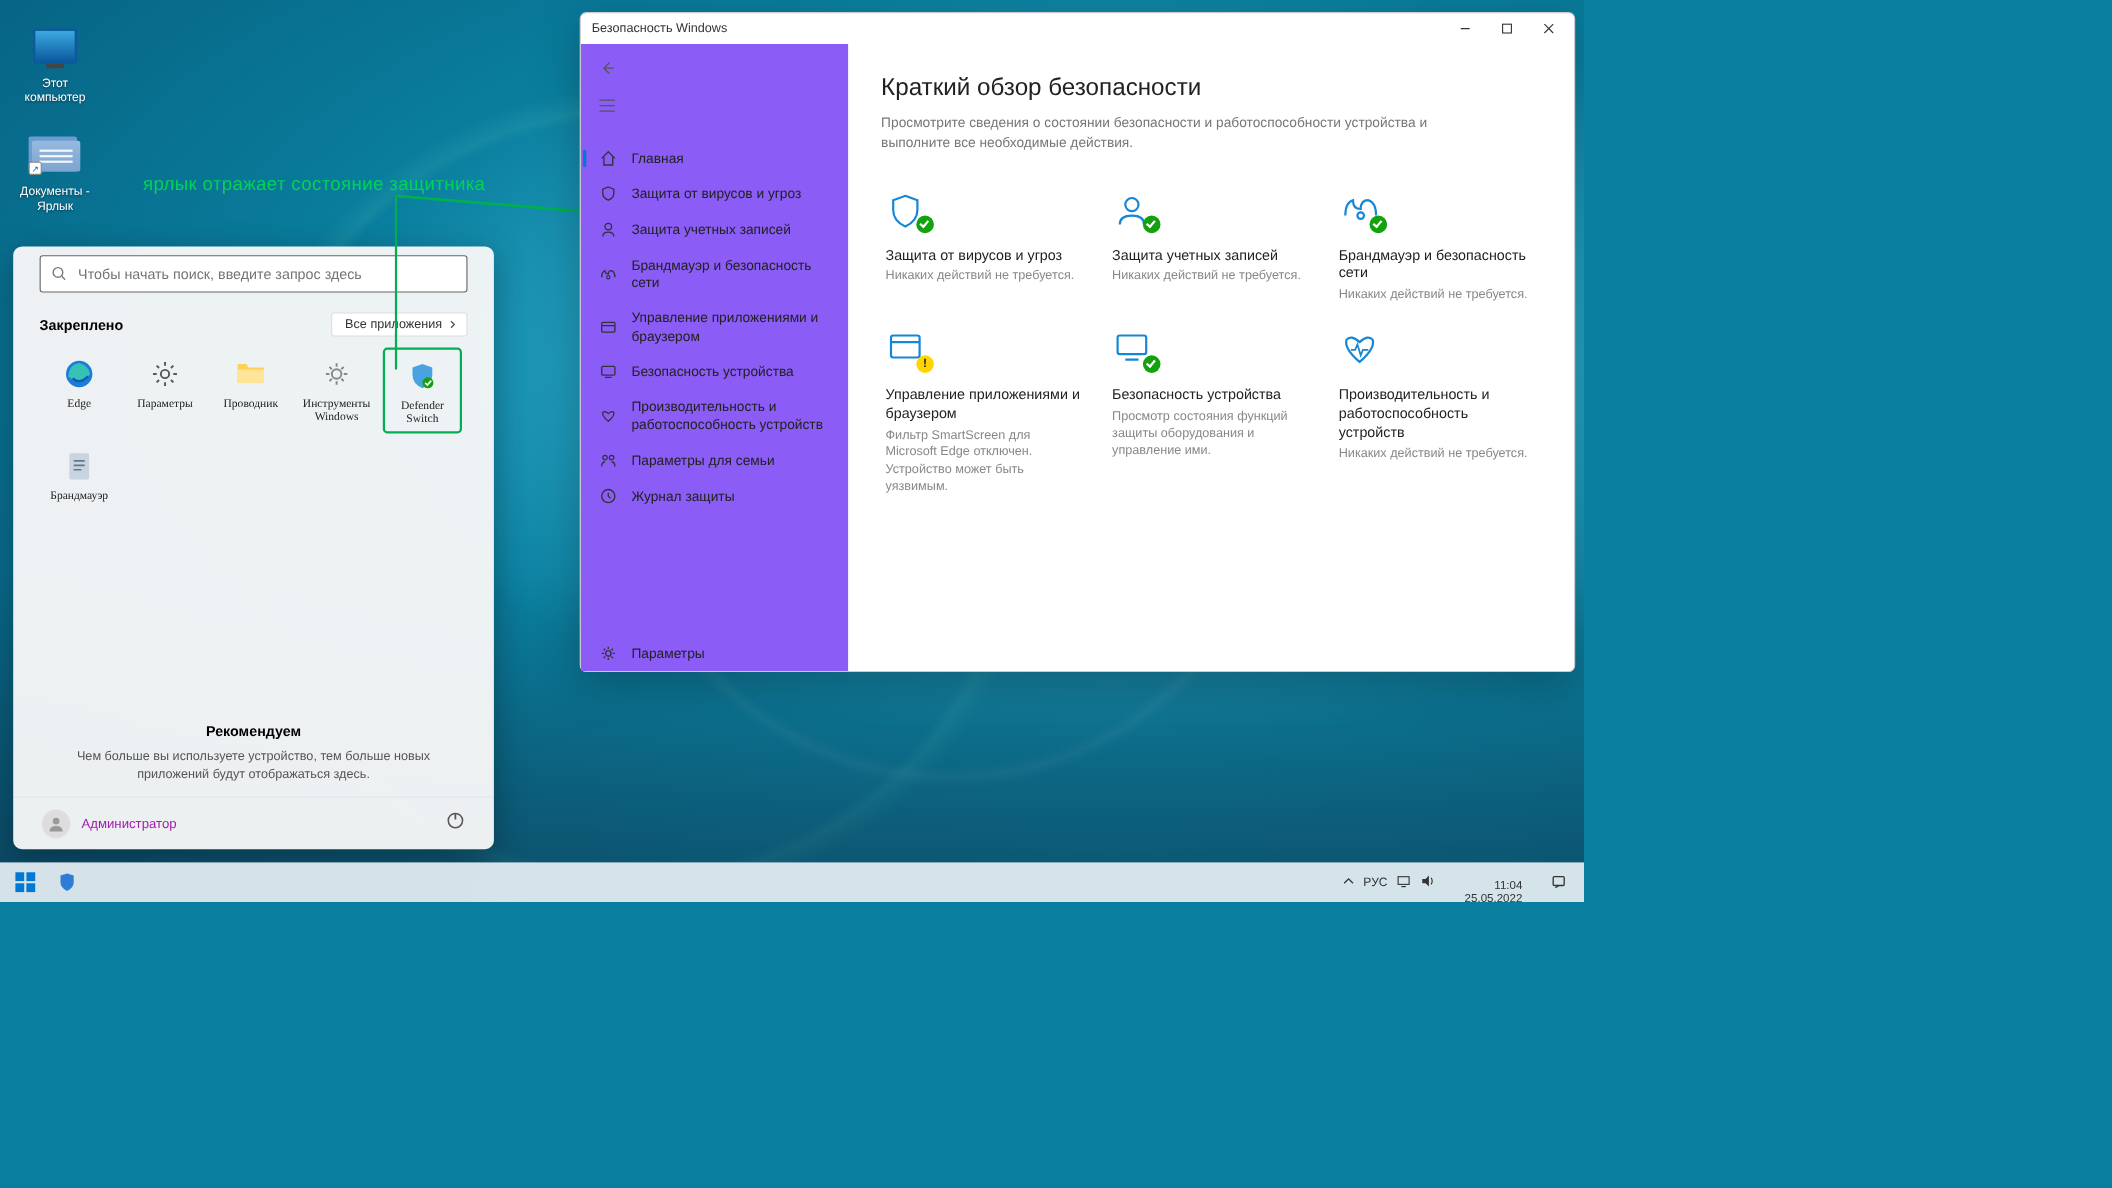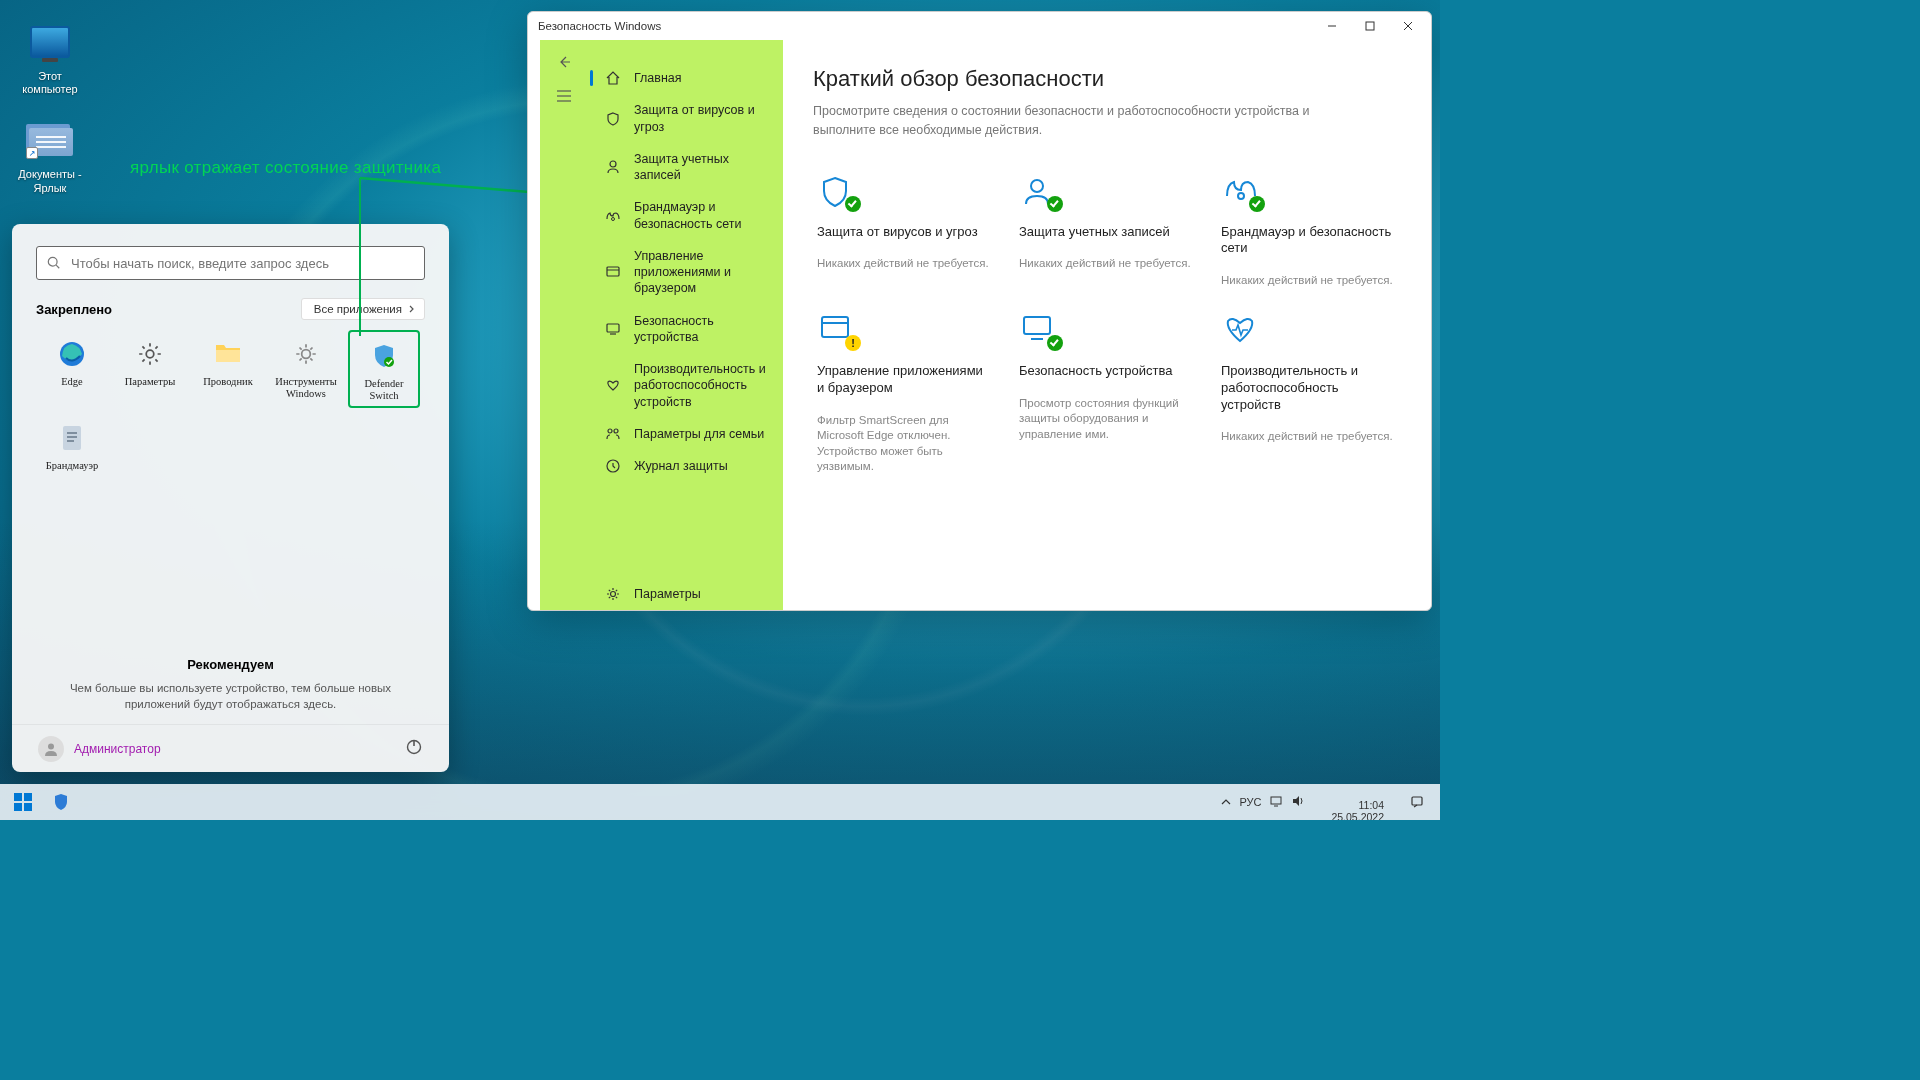--- a/index.html
+++ b/index.html
@@ -29,21 +29,21 @@
 .folder-front { position:absolute; top:7px; left:3px; width:44px; height:28px; background:linear-gradient(#97b9de,#7ca5d0); border-radius:2px; }
 .folder-lines { position:absolute; top:15px; left:10px; right:8px; }
 .folder-lines span { display:block; height:2px; background:#fff; margin-bottom:3px; opacity:.9; }
 .shortcut-arrow { position:absolute; bottom:0; left:0; width:12px; height:12px; background:#fff; border:1px solid #888; border-radius:2px; display:flex; align-items:center; justify-content:center; font-size:8px; color:#0066cc; }
 
 
 .annotation-text { position:absolute; left:130px; top:158px; color:#00d455; font-size:17px; letter-spacing:.3px; z-index:5; }
 .annotation-arrow { position:absolute; left:358px; top:176px; z-index:15; pointer-events:none; }
 
 
-.start-menu { position:absolute; left:12px; top:224px; width:437px; height:548px; background:rgba(247,247,247,0.96); border-radius:8px; box-shadow:0 8px 30px rgba(0,0,0,.3); padding:22px 24px 0; display:flex; flex-direction:column; z-index:8; }
+.start-menu { position:absolute; left:12px; top:224px; width:437px; height:548px; background:rgba(247,247,247,0.96); border-radius:8px; box-shadow:0 8px 30px rgba(0,0,0,.3); padding:8px 24px 0; display:flex; flex-direction:column; z-index:8; }
 .search-box { height:34px; border:1px solid #666; border-radius:3px; background:#fff; display:flex; align-items:center; padding:0 10px; gap:10px; }
 .search-box svg { flex:none; }
 .search-box input { border:none; outline:none; flex:1; font-size:13px; color:#666; background:transparent; }
 .pinned-header { display:flex; justify-content:space-between; align-items:center; margin-top:18px; margin-bottom:10px; }
 .pinned-header .title { font-size:13px; font-weight:700; }
 .allapps-btn { font-size:11.5px; color:#333; background:#fff; border:1px solid #ddd; border-radius:3px; padding:4px 8px 4px 12px; display:flex; align-items:center; gap:6px; cursor:pointer; }
 .pinned-grid { display:flex; gap:6px; flex-wrap:wrap; }
 .pin-item { width:72px; height:78px; display:flex; flex-direction:column; align-items:center; gap:6px; padding-top:4px; cursor:pointer; border-radius:4px;font-family:Liberation Serif, serif; }
 .pin-item.highlighted { border:2px solid #00b050; }
 .pin-icon { width:32px; height:32px; display:flex; align-items:center; justify-content:center; margin-top:4px; }
@@ -56,36 +56,36 @@
 .avatar { width:26px; height:26px; border-radius:50%; background:#ddd; display:flex; align-items:center; justify-content:center; }
 .user-name { font-size:12px; color:#a21caf; }
 .power-btn { cursor:pointer; }
 
 
 .sec-window { position:absolute; left:527px; top:11px; right:8px; height:600px; background:#fff; border:1px solid #ccc; border-radius:6px; box-shadow:0 10px 40px rgba(0,0,0,.25); display:flex; flex-direction:column; z-index:20; }
 .titlebar { height:28px; display:flex; align-items:center; padding:0 4px 0 10px; font-size:11.5px; color:#333; }
 .titlebar .spacer { flex:1; }
 .wbtn { width:38px; height:26px; display:flex; align-items:center; justify-content:center; cursor:pointer; }
 .sec-body { flex:1; display:flex; overflow:hidden; }
-.sec-nav { width:243px; background:#bef264; display:flex; padding-top:6px;margin-left:12px; }
+.sec-nav { width:243px; background:#8b5cf6; display:flex; flex-direction:column; padding-top:6px; }
 .nav-top { display:flex; flex-direction:column; gap:2px; padding:0 4px; }
 .back-btn, .burger-btn { width:40px; height:32px; display:flex; align-items:center; justify-content:center; cursor:pointer; color:#555; }
 .nav-items { margin-top:16px; flex:1; display:flex; flex-direction:column; }
 .nav-item { display:flex; align-items:center; gap:12px; padding:8px 10px 8px 16px; font-size:12.5px; color:#222; cursor:pointer; position:relative; line-height:1.3; }
 .nav-item.active::before { content:''; position:absolute; left:2px; top:8px; bottom:8px; width:3px; background:#0078d4; border-radius:2px; }
 .nav-item .nicon { width:18px; flex:none; display:flex; align-items:center; justify-content:center; color:#333; }
 .nav-spacer { flex:1; }
 .sec-main { flex:1; padding:26px 30px 10px; overflow:auto; }
 .sec-main h1 { font-size:22px; font-weight:400; color:#222; margin-bottom:10px; }
 .sec-sub { font-size:12.5px; color:#777; line-height:1.5; max-width:520px; margin-bottom:30px; }
 .cards { display:grid; grid-template-columns:repeat(3,1fr); gap:16px 18px; }
 .card { padding:4px; cursor:pointer; }
 .card-icon { width:40px; height:36px; margin-bottom:14px; position:relative; }
 .card-title { font-size:13px; color:#222; line-height:1.3; }
-.card-sub { font-size:11.5px; color:#888; margin-top:16px; line-height:1.35; }
+.card-sub { font-size:11.5px; color:#888; margin-top:4px; line-height:1.35; }
 .status-dot { position:absolute; bottom:-2px; right:-4px; width:16px; height:16px; border-radius:50%; display:flex; align-items:center; justify-content:center; }
 .status-ok { background:#13a10e; }
 .status-ok::after { content:''; width:6px; height:3px; border-left:2px solid #fff; border-bottom:2px solid #fff; transform:rotate(-50deg) translate(0,-1px); }
 .status-warn { background:#ffd400; }
 .status-warn::after { content:'!'; color:#222; font-size:11px; font-weight:bold; }
 
 
 .taskbar { position:absolute; bottom:0; left:0; right:0; height:36px; background:rgba(235,243,248,0.9); display:flex; align-items:center; padding:0 8px; backdrop-filter:blur(8px); z-index:50; }
 .tb-left { display:flex; gap:8px; }
 .tb-item { width:30px; height:30px; display:flex; align-items:center; justify-content:center; cursor:pointer; border-radius:3px; }

